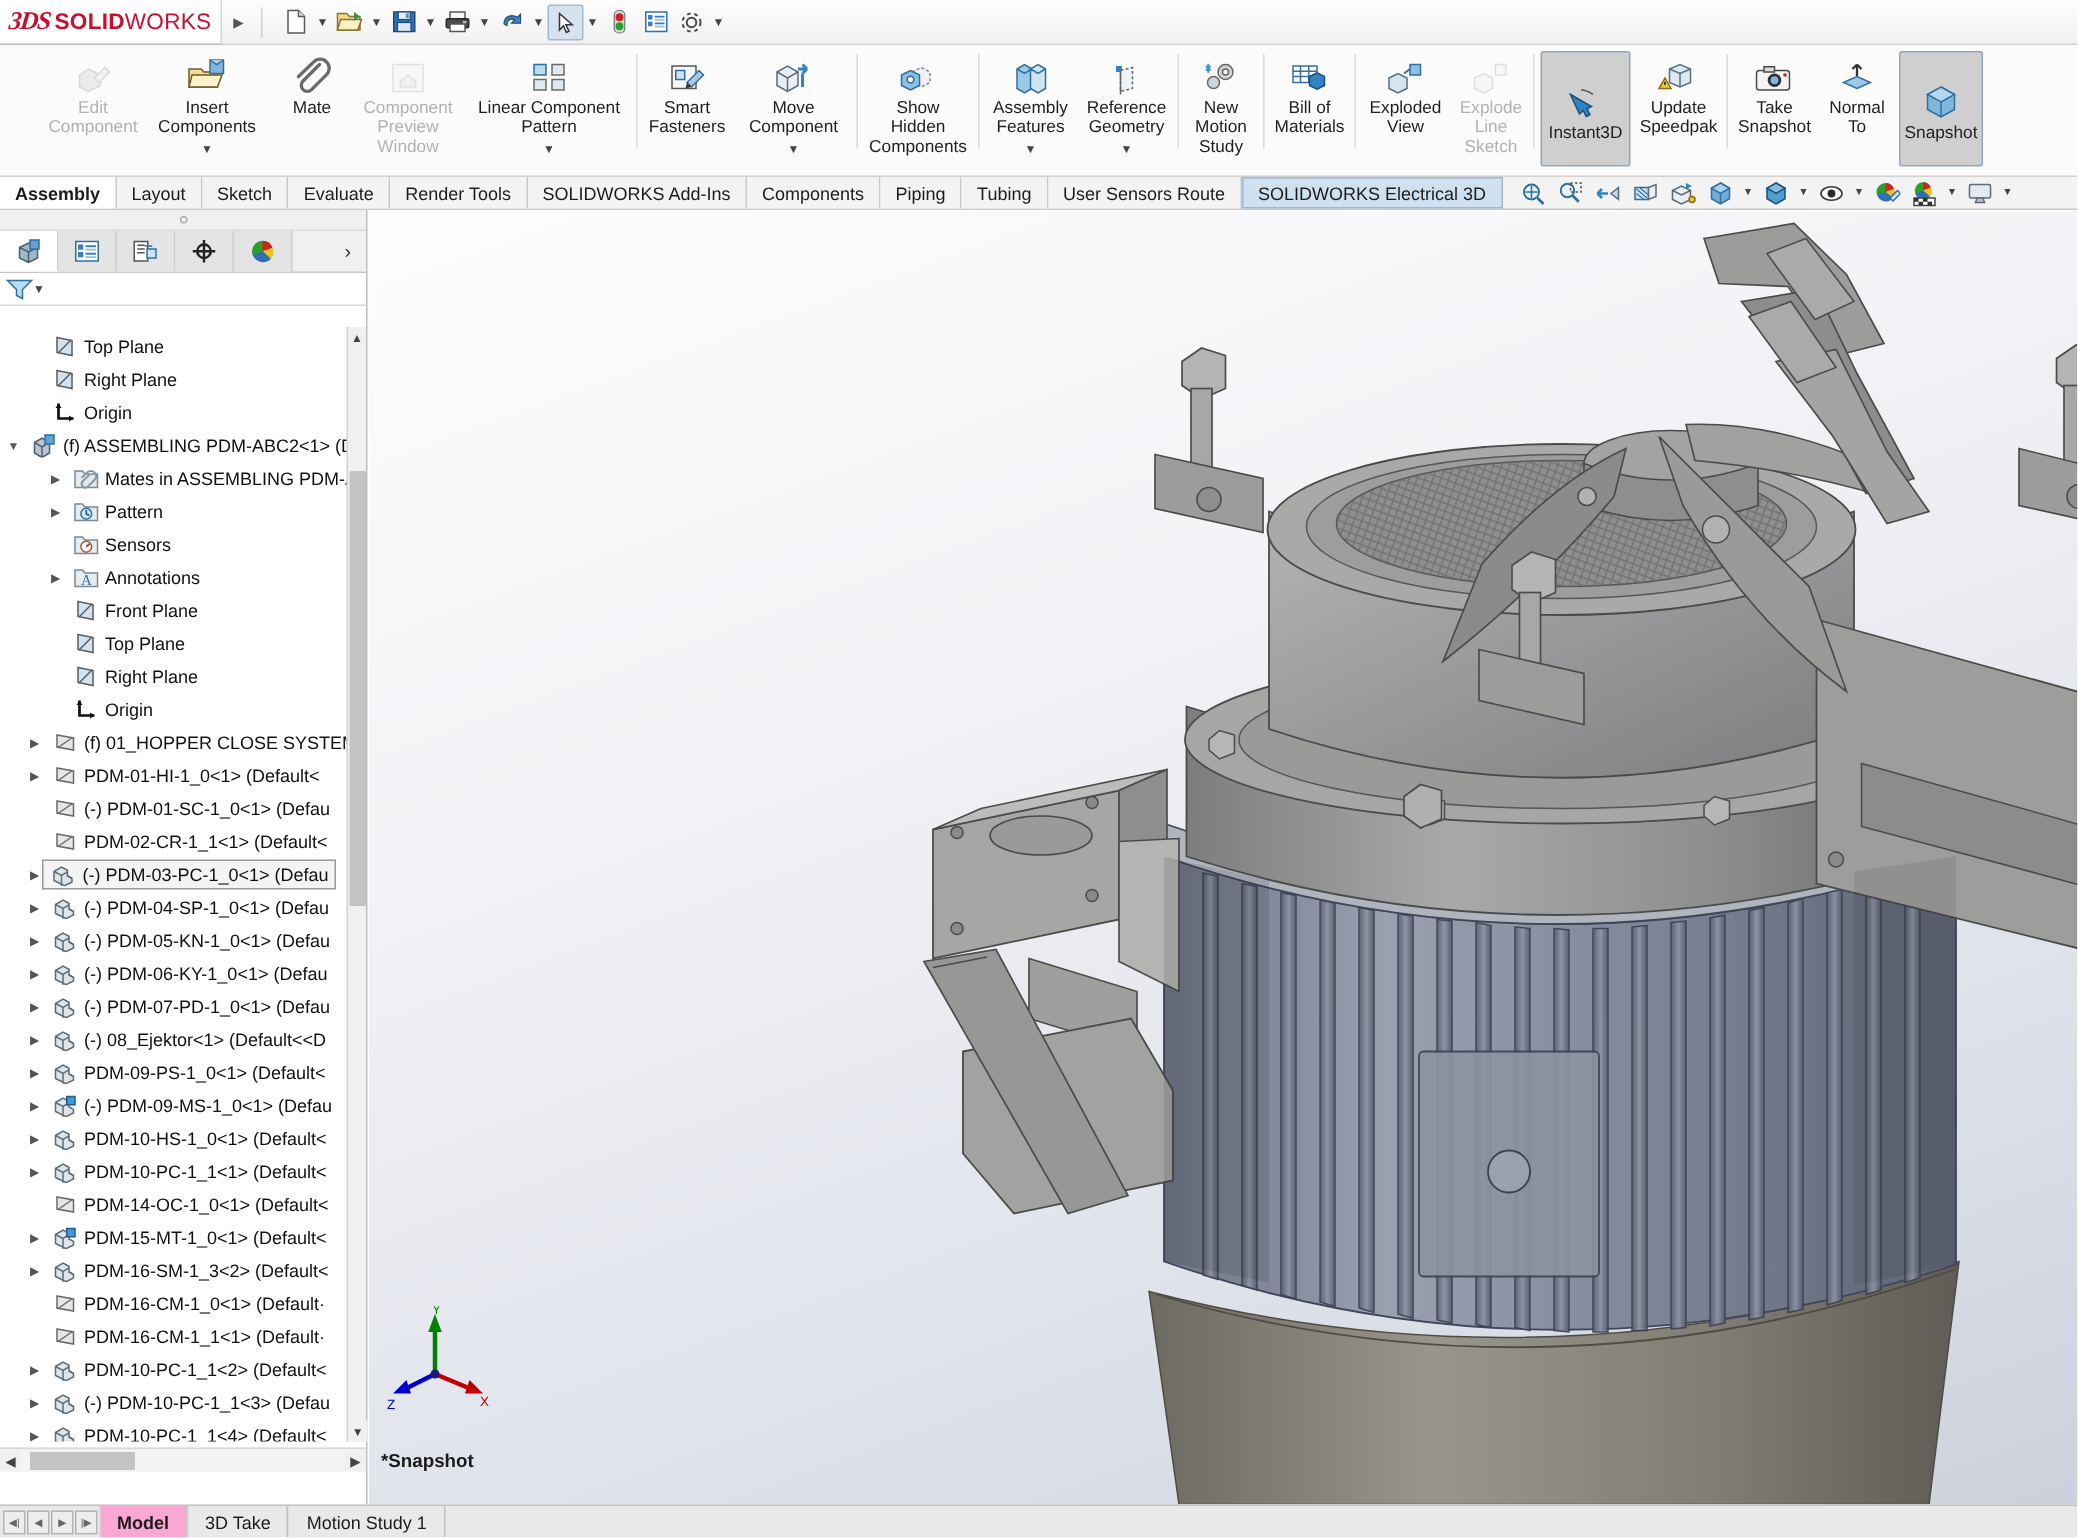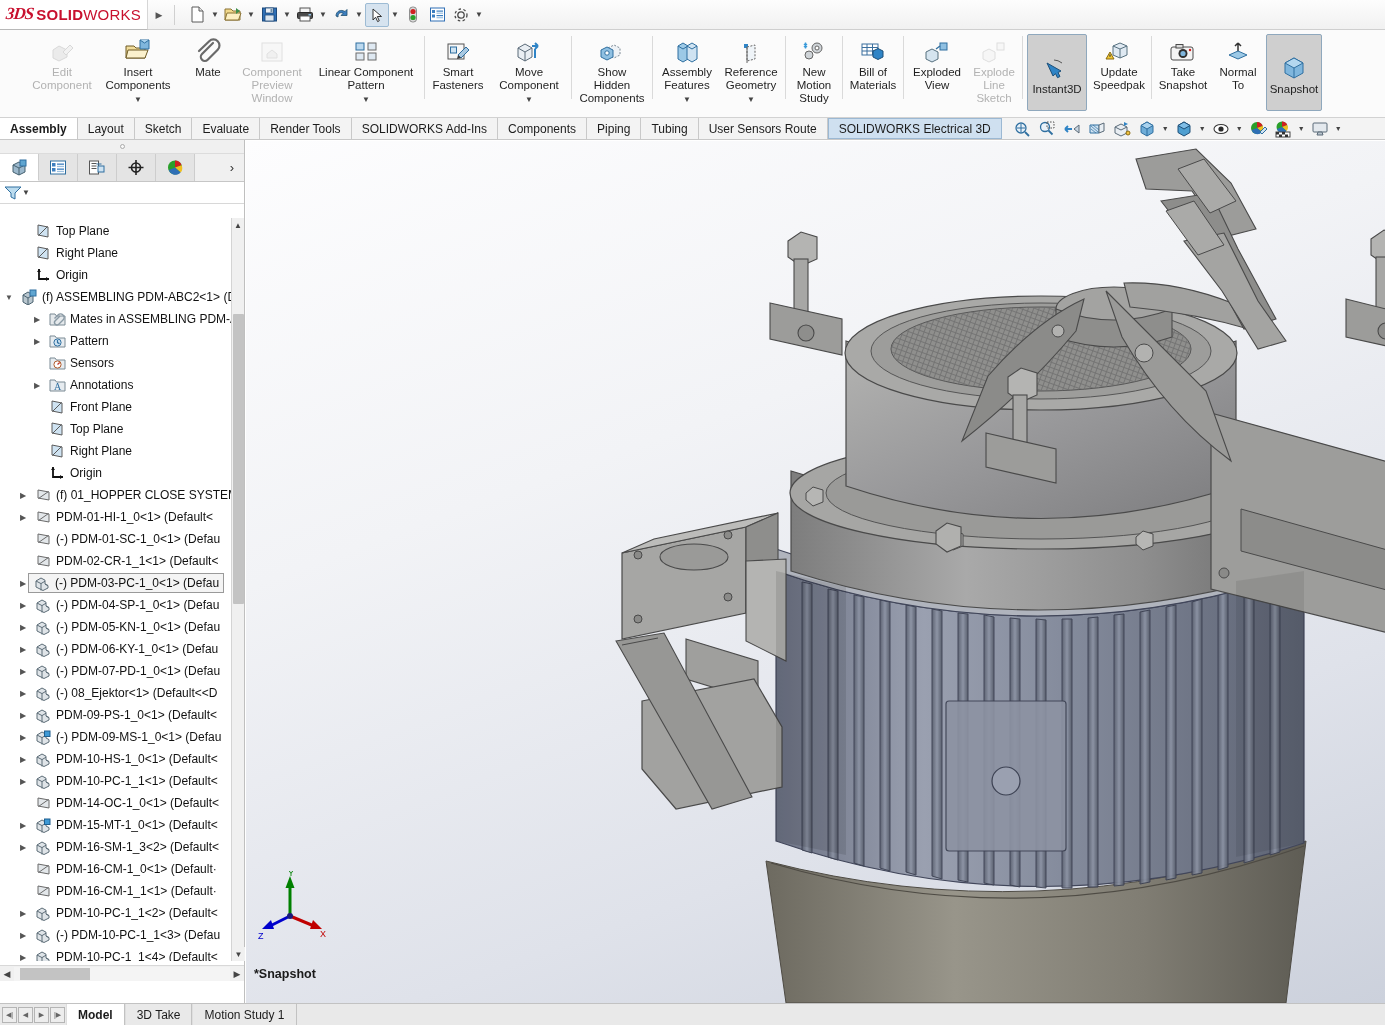--- a/index.html
+++ b/index.html
@@ -164,21 +164,21 @@
   .doctabs {
     position: absolute; left: 0; bottom: 0; width: 1385px; height: 22px;
     background: #e9e9e9; border-top: 1px solid #c2c2c2;
     display: flex; align-items: stretch; font-size: 12px;
   }
   .navbtns { display: flex; align-items: center; padding-left: 2px; }
   .navb { width: 15px; height: 16px; border: 1px solid #b5b5b5; background: #ededed;
           display:flex; align-items:center; justify-content:center; font-size: 7px; color:#666; margin-right:1px;}
   .dtab { padding: 0 11px; display: flex; align-items: center; border-right: 1px solid #c2c2c2;
           border-left: 1px solid #dedede; color:#1c1c1c; }
-  .dtab.active { background:#ffffff; font-weight: bold; }
+  .dtab.active { background:#f9a8d4; font-weight: bold; }
   .dtab-fill { flex: 1; }
 
   
   .viewport {
     position: absolute; left: 246px; top: 141px; right: 0; bottom: 22px;
     background: linear-gradient(160deg,#fdfdfe 0%, #f2f3f6 35%, #dfe2ea 72%, #ccd1dc 100%);
     overflow: hidden;
   }
   .triad { position: absolute; left: 10px; bottom: 62px; width: 80px; height: 70px; }
   .vp-label {

